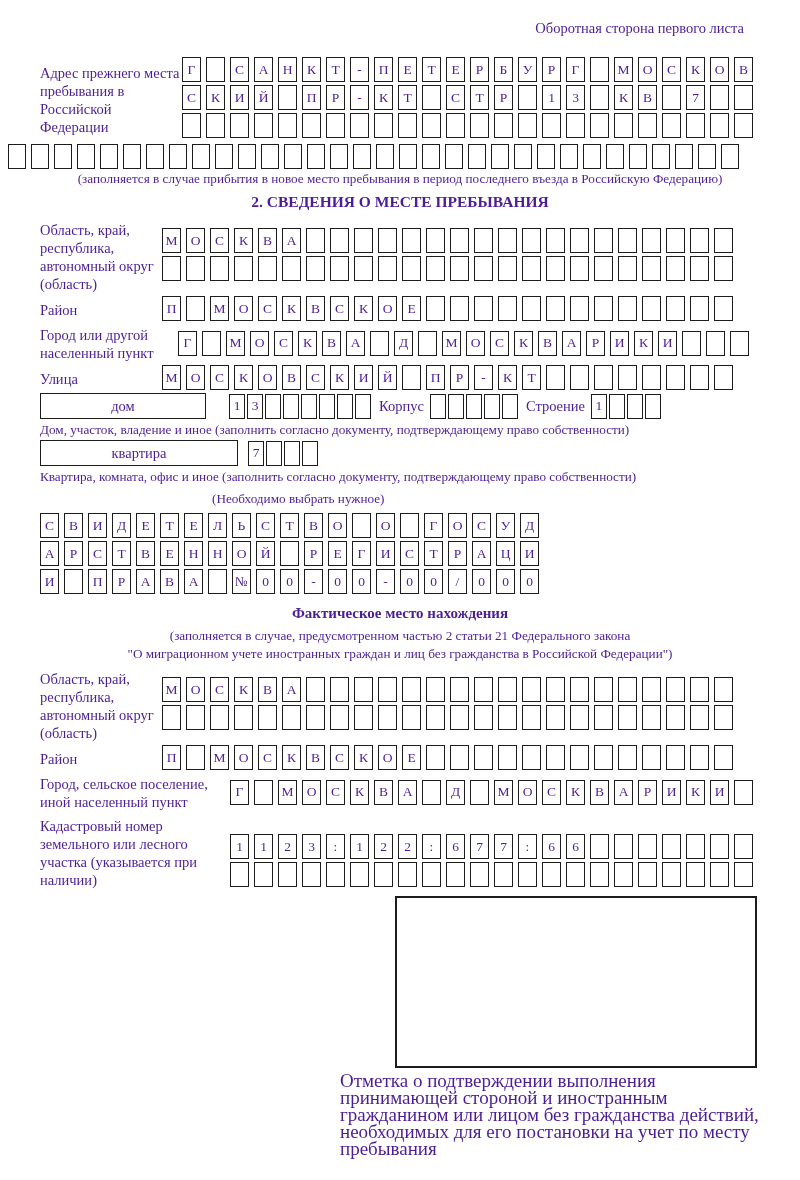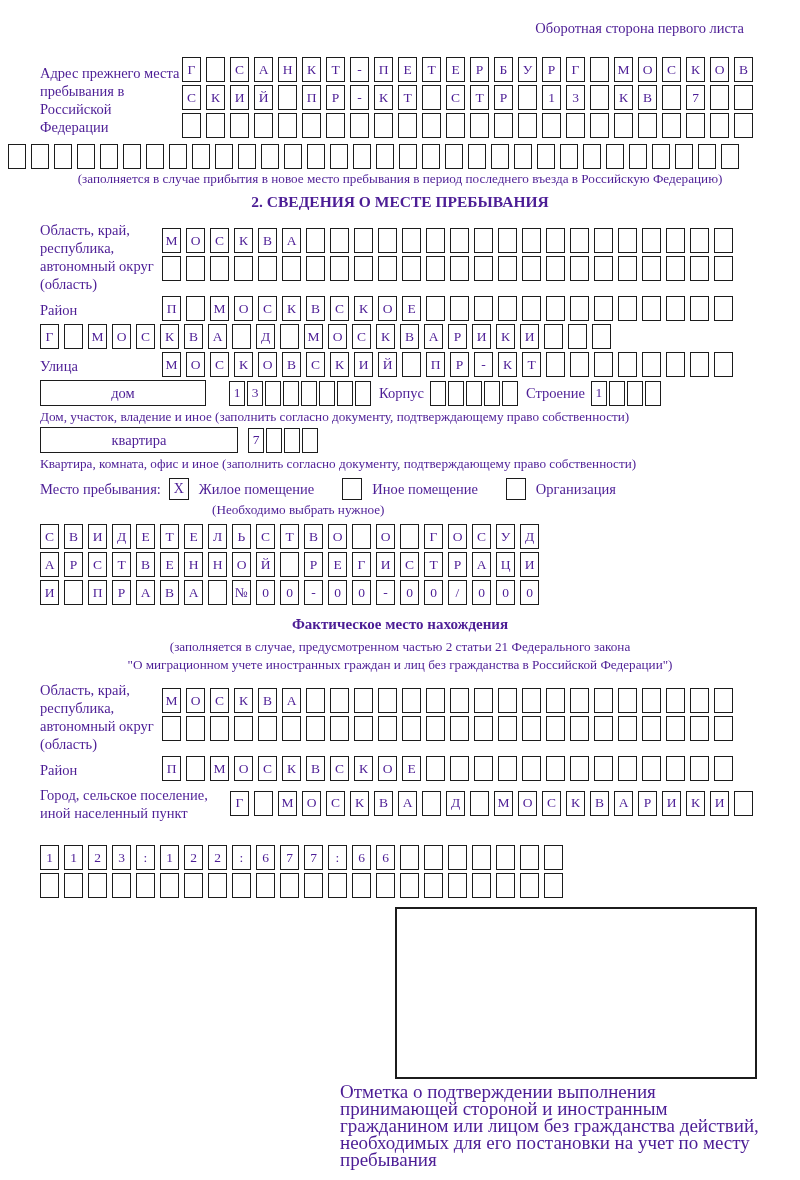--- a/index.html
+++ b/index.html
@@ -262,20 +262,21 @@
         <div class="cell"></div>
         <div class="cell"></div>
         <div class="cell"></div>
         <div class="cell"></div>
         <div class="cell"></div>
         <div class="cell"></div>
       </div>
   </div>
 
   <div class="row">
+    <div class="lbl w138">Город или другой населенный пункт</div>
     <div class="boxrow">
         <div class="cell">Г</div>
         <div class="cell"></div>
         <div class="cell">М</div>
         <div class="cell">О</div>
         <div class="cell">С</div>
         <div class="cell">К</div>
         <div class="cell">В</div>
         <div class="cell">А</div>
         <div class="cell"></div>
@@ -361,29 +362,20 @@
     <div class="wbox kv">квартира</div>
     <div class="boxrow tight">
         <div class="cell">7</div>
         <div class="cell"></div>
         <div class="cell"></div>
         <div class="cell"></div>
       </div>
   </div>
   <div class="note mb6" style="text-align:left;">Квартира, комната, офис и иное (заполнить согласно документу, подтверждающему право собственности)</div>
 
-  <div class="stayrow">
-    <span class="opt">Место пребывания:</span>
-    <span class="cb">X</span>
-    <span class="opt">Жилое помещение</span>
-    <span class="cb sp"></span>
-    <span class="opt">Иное помещение</span>
-    <span class="cb sp"></span>
-    <span class="opt">Организация</span>
-  </div>
   <div class="staynote">(Необходимо выбрать нужное)</div>
 
   <div class="row">
     <div class="gridcol">
       <div class="boxrow">
           <div class="cell">С</div>
           <div class="cell">В</div>
           <div class="cell">И</div>
           <div class="cell">Д</div>
           <div class="cell">Е</div>
@@ -567,20 +559,21 @@
         <div class="cell">А</div>
         <div class="cell">Р</div>
         <div class="cell">И</div>
         <div class="cell">К</div>
         <div class="cell">И</div>
         <div class="cell"></div>
       </div>
   </div>
 
   <div class="row">
+    <div class="lbl w190">Кадастровый номер земельного или лесного участка (указывается при наличии)</div>
     <div class="gridcol" style="padding-top:20px;">
       <div class="boxrow">
           <div class="cell">1</div>
           <div class="cell">1</div>
           <div class="cell">2</div>
           <div class="cell">3</div>
           <div class="cell">:</div>
           <div class="cell">1</div>
           <div class="cell">2</div>
           <div class="cell">2</div>

